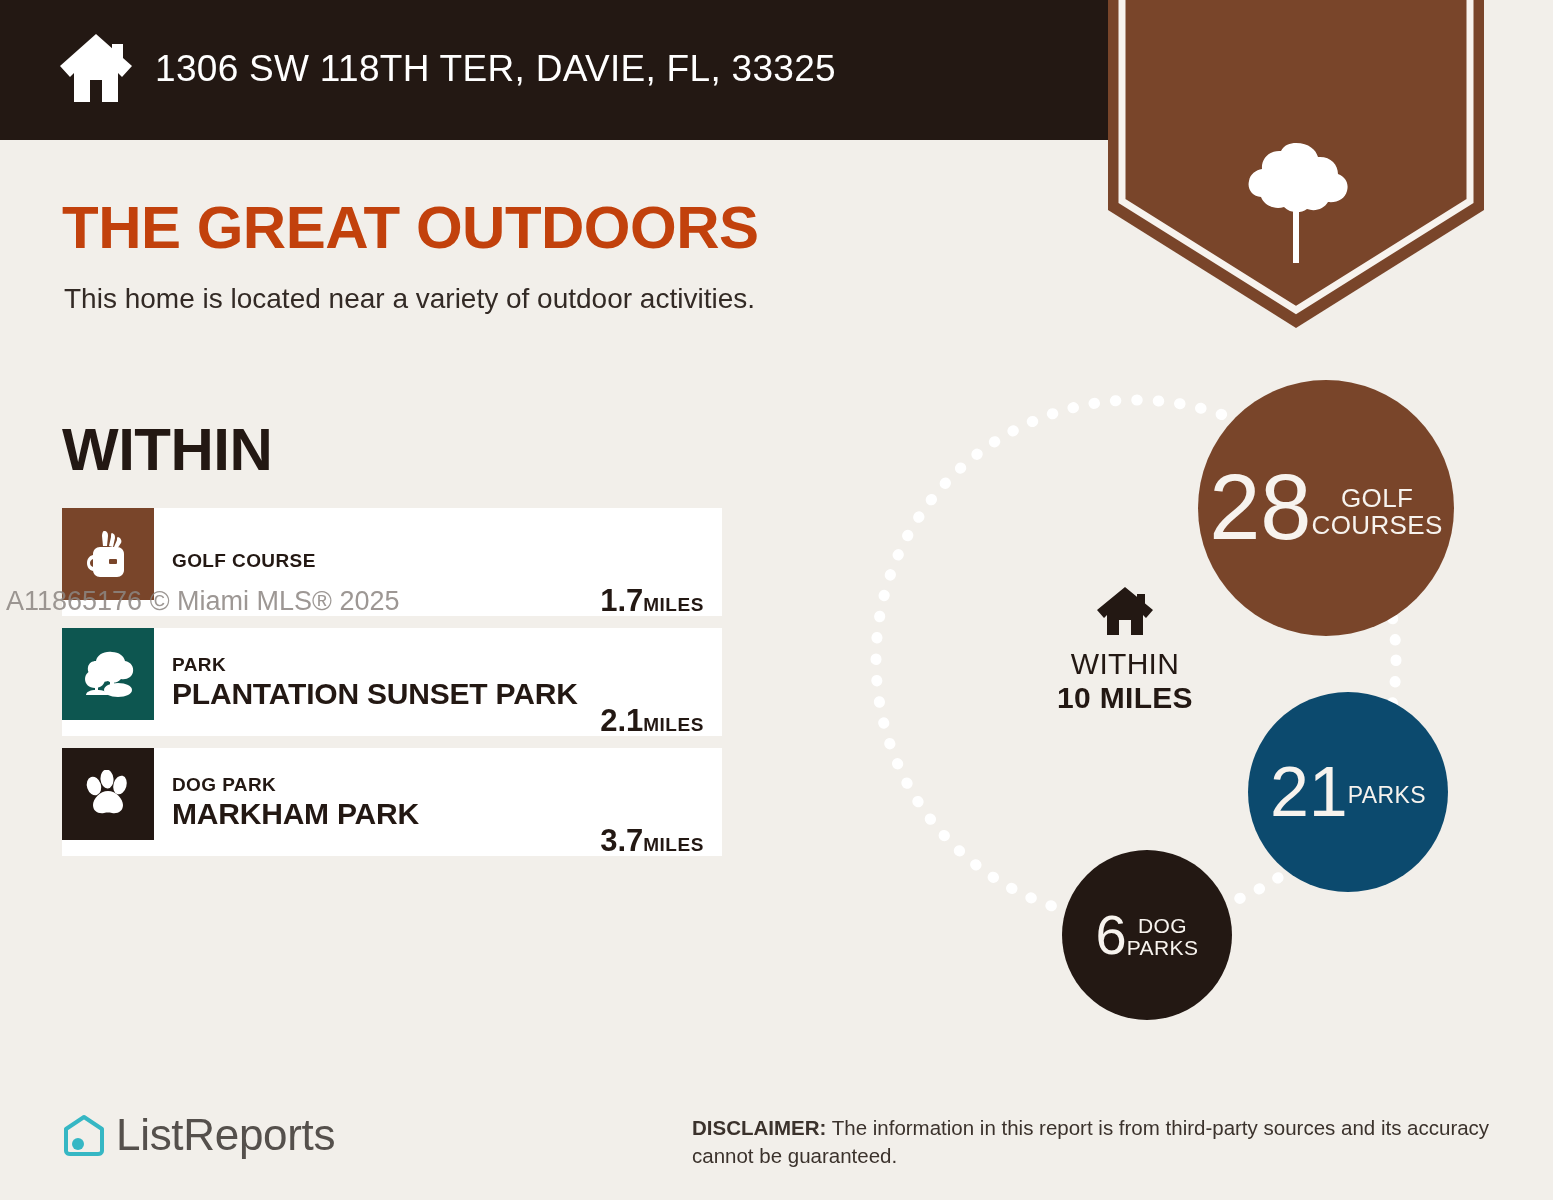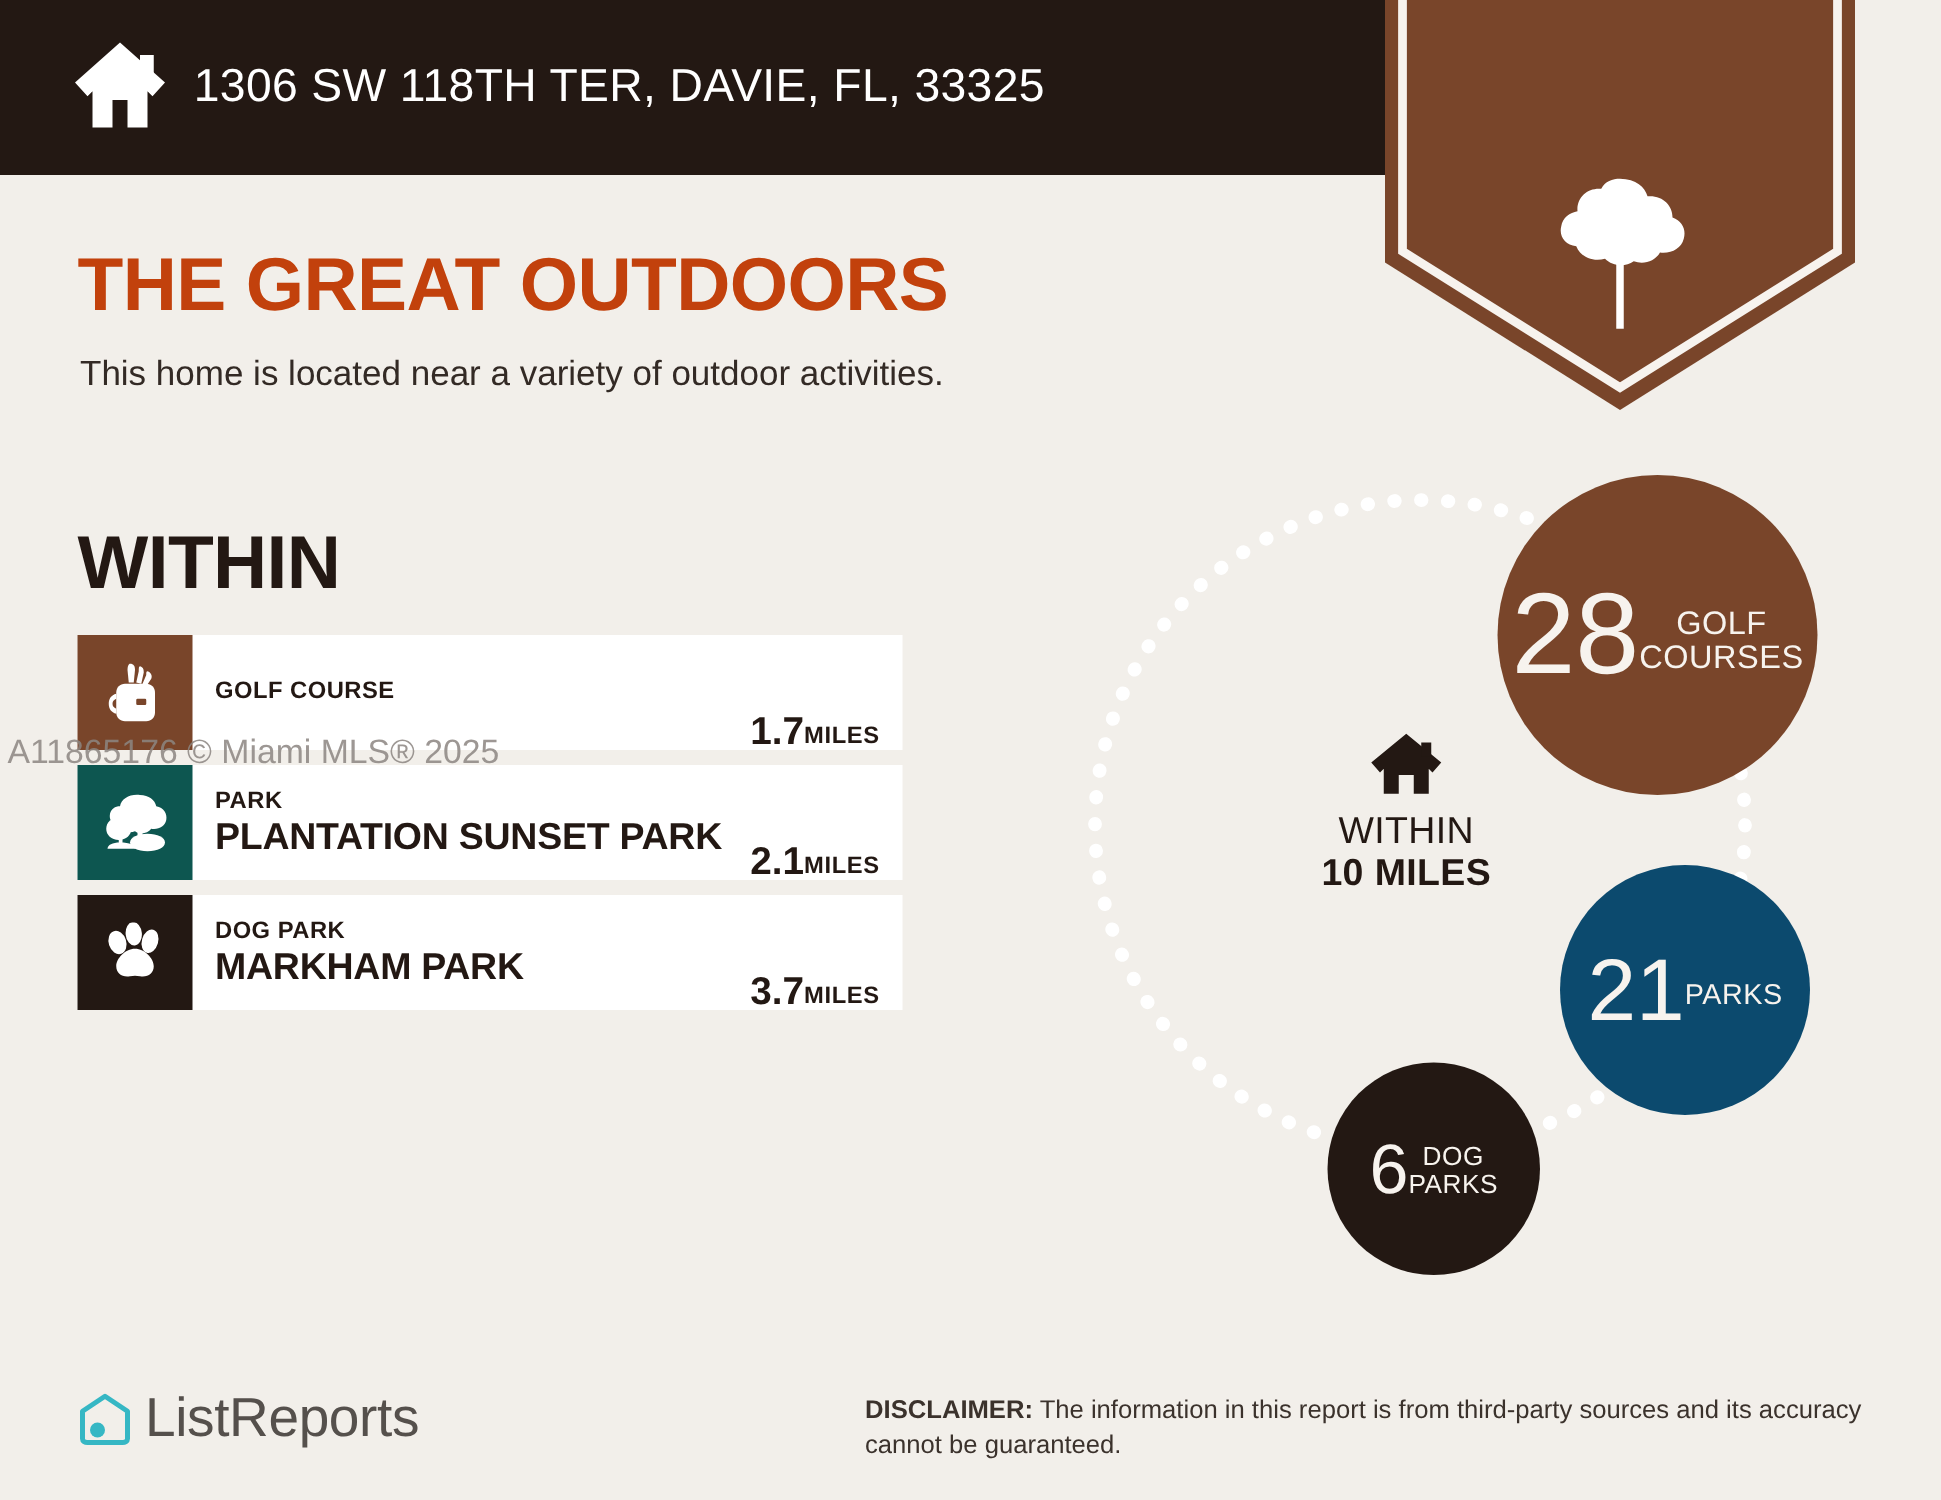--- a/index.html
+++ b/index.html
@@ -45,21 +45,21 @@
   }
   .h2{
     position:absolute;left:62px;top:415px;
     font-size:60px;font-weight:700;letter-spacing:-0.5px;color:#231813;
   }
 
   
   .list{position:absolute;left:62px;top:508px;width:660px;}
   .row{
     position:relative;display:flex;align-items:stretch;
-    height:92px;margin-bottom:12px;background:#ffffff;
+    height:108px;margin-bottom:12px;background:#ffffff;
   }
   .row .tile{
     width:92px;min-width:92px;height:92px;
     display:flex;align-items:center;justify-content:center;
   }
   .row .txt{
     flex:1;display:flex;flex-direction:column;justify-content:center;
     padding-left:18px;
   }
   .cat{

